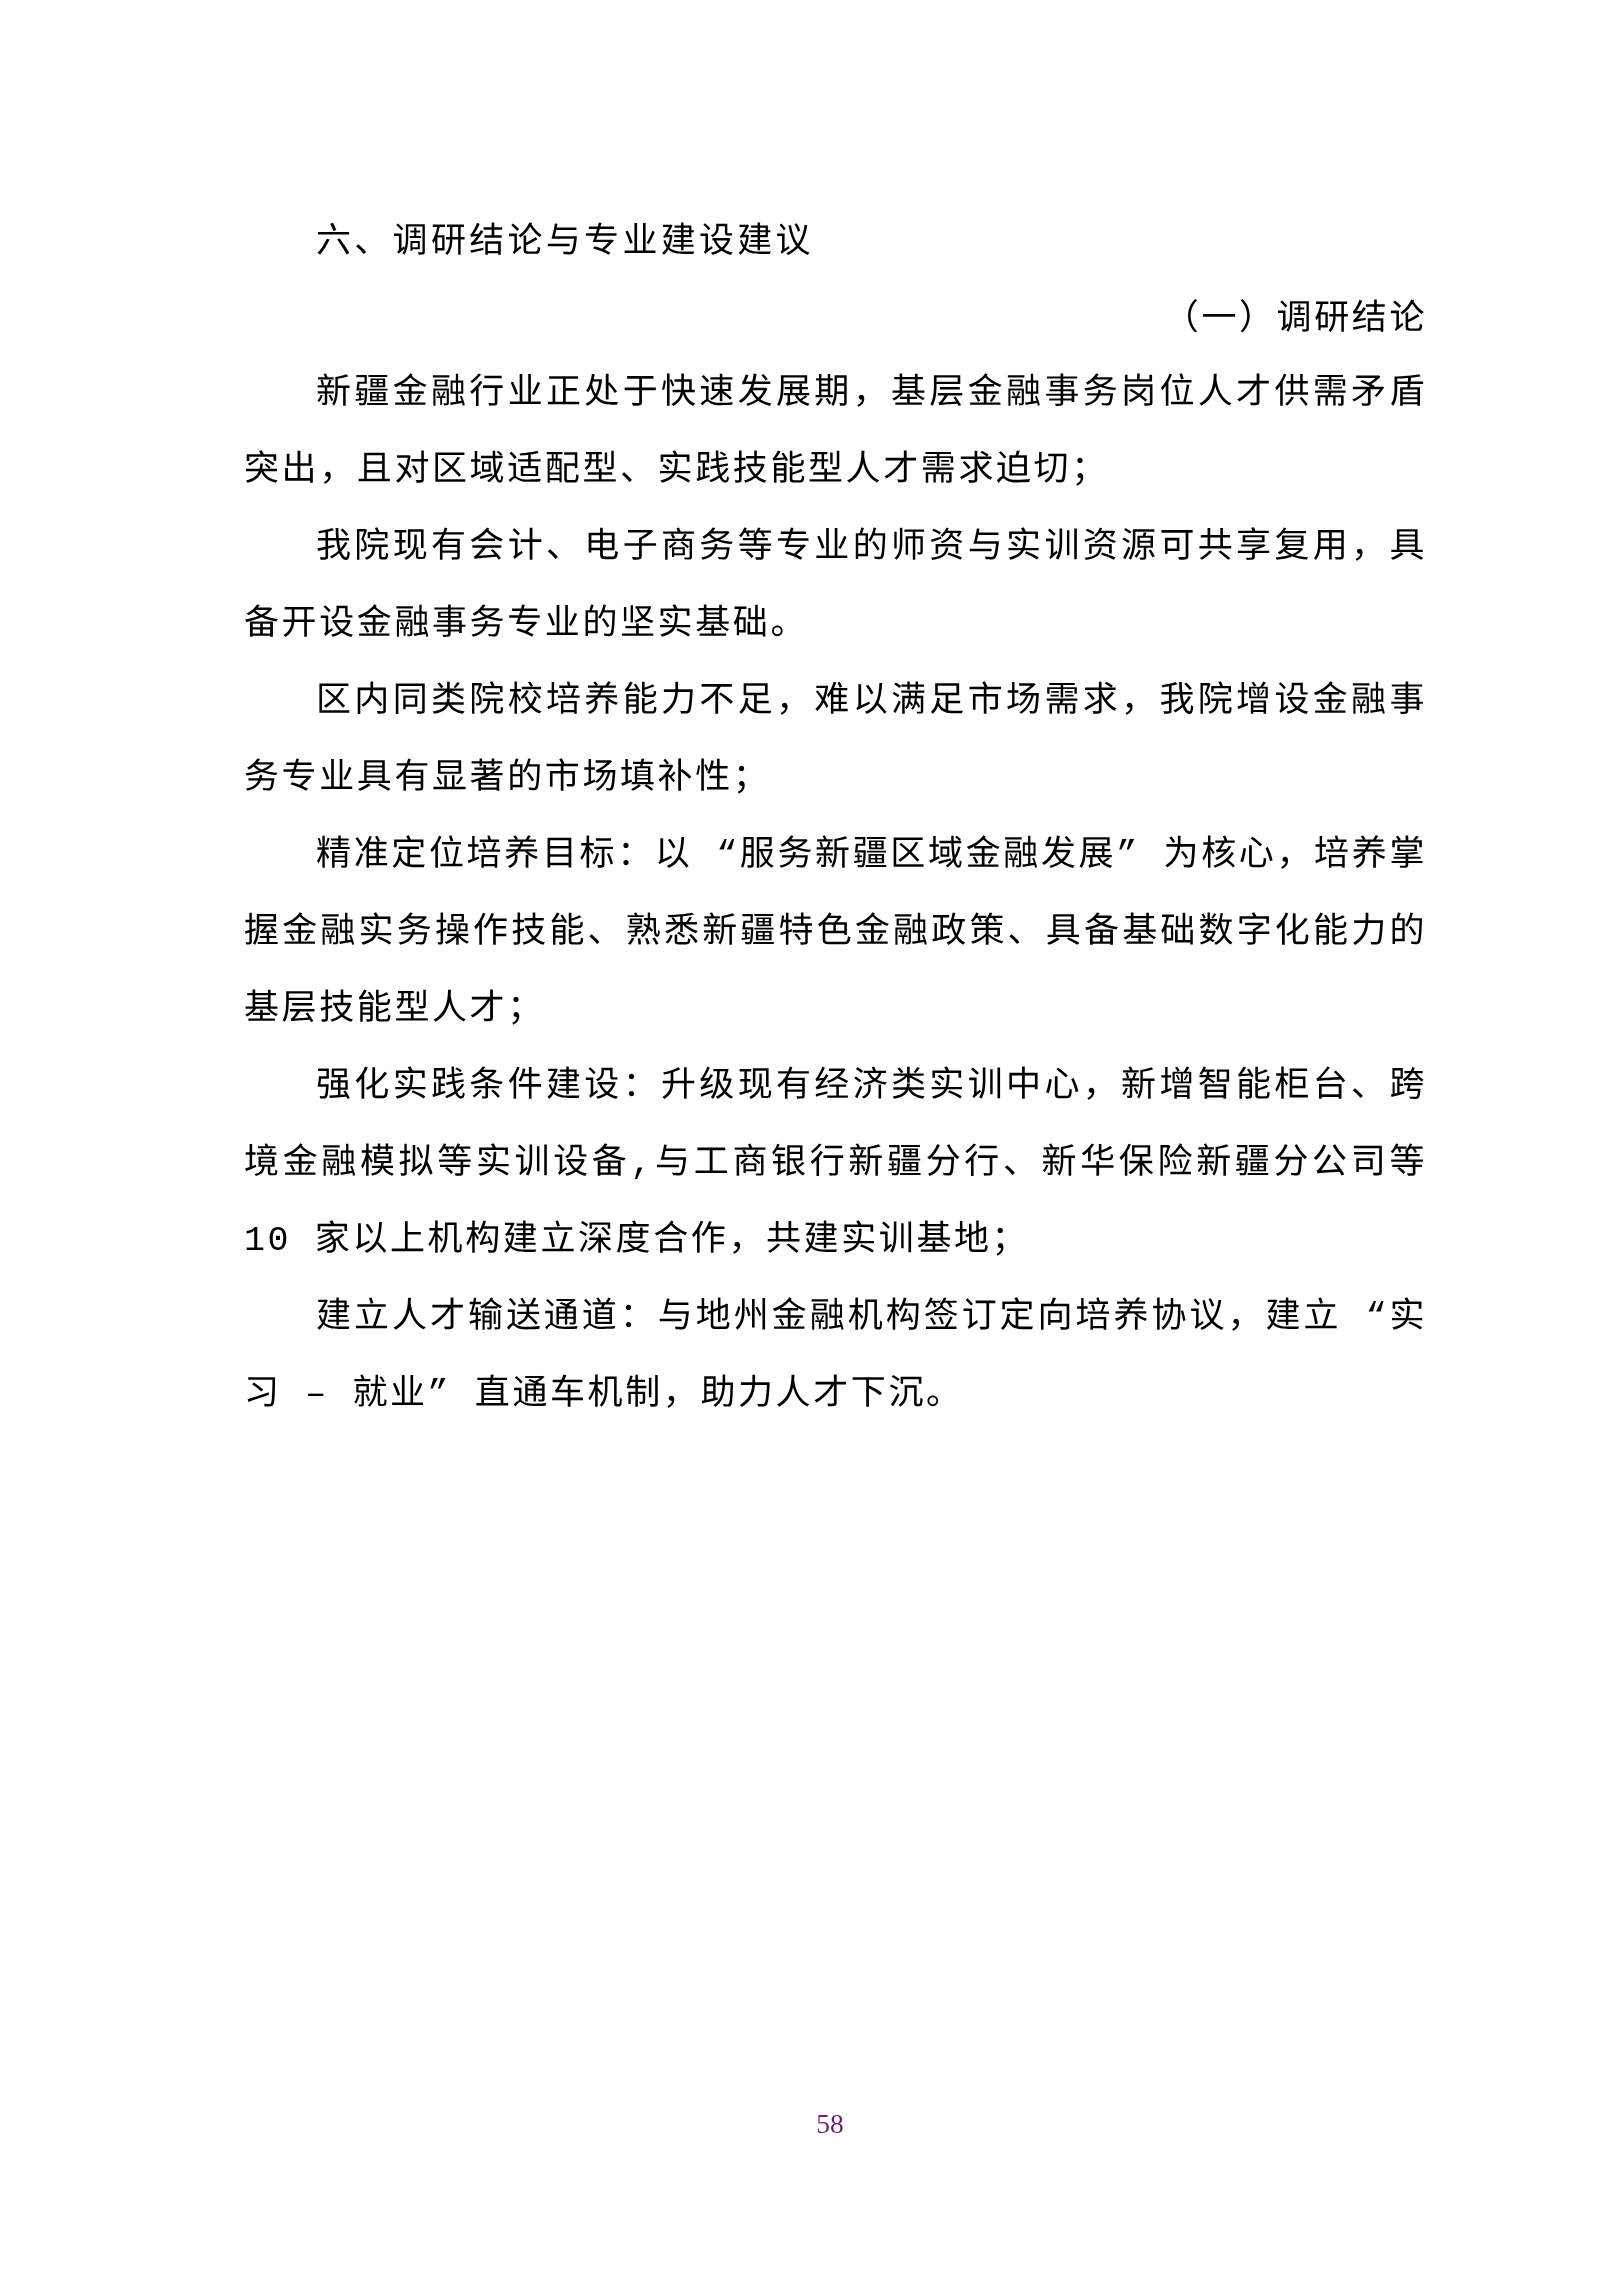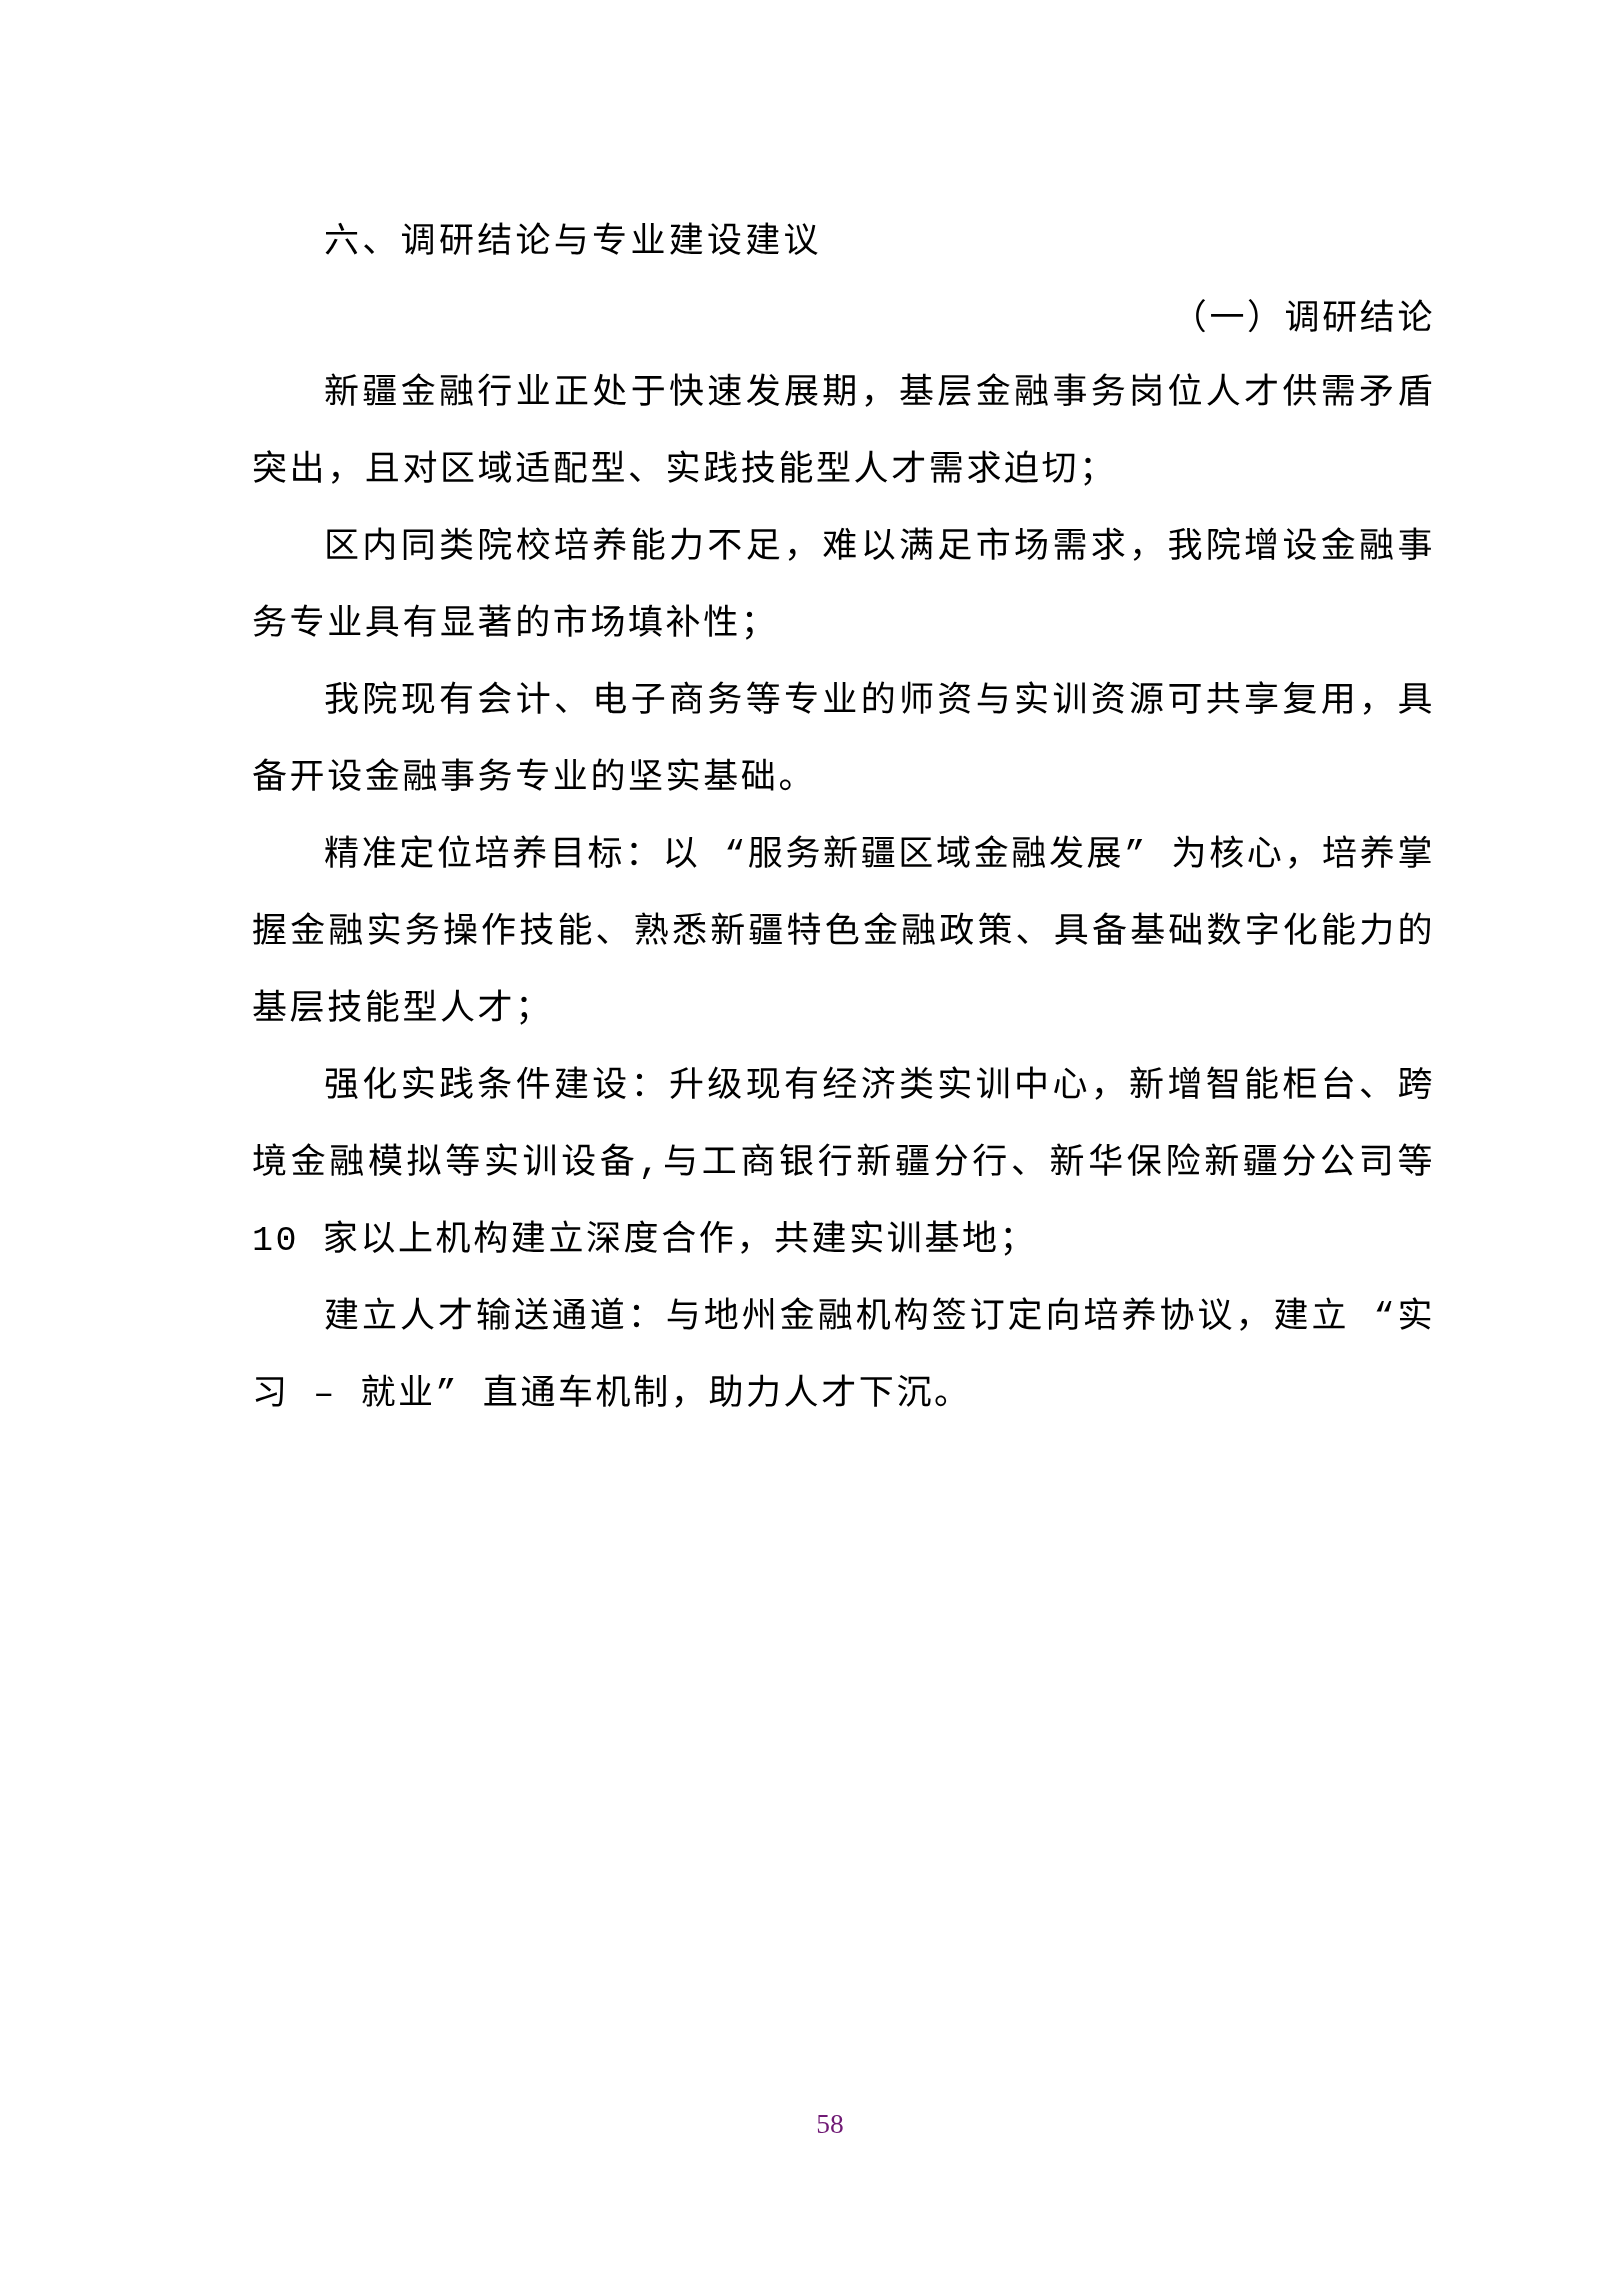--- a/index.html
+++ b/index.html
@@ -12,21 +12,21 @@
     width: 1623px;
     height: 2295px;
     background: #ffffff;
     overflow: hidden;
     font-family: "Liberation Serif", "DejaVu Serif", serif;
     color: #000000;
   }
   .content {
     position: absolute;
     top: 0;
-    left: 252px;
+    left: 244px;
     width: 1183px;
     padding-top: 202px;
     font-size: 35px;
     line-height: 77px;
     letter-spacing: 2.6px;
   }
   .content h1,
   .content h2,
   .content p {
     margin: 0;
@@ -67,23 +67,23 @@
 
 <div class="page">
   <div class="content">
 
     <h1 class="doc-heading">六、调研结论与专业建设建议</h1>
 
     <h2 class="sub-heading">（一）调研结论</h2>
 
     <p class="body-para">新疆金融行业正处于快速发展期，基层金融事务岗位人才供需矛盾突出，且对区域适配型、实践技能型人才需求迫切；</p>
 
+    <p class="body-para">我院现有会计、电子商务等专业的师资与实训资源可共享复用，具备开设金融事务专业的坚实基础。</p>
+
     <p class="body-para">区内同类院校培养能力不足，难以满足市场需求，我院增设金融事务专业具有显著的市场填补性；</p>
-
-    <p class="body-para">我院现有会计、电子商务等专业的师资与实训资源可共享复用，具备开设金融事务专业的坚实基础。</p>
 
 
     <p class="body-para">精准定位培养目标：以 “服务新疆区域金融发展” 为核心，培养掌握金融实务操作技能、熟悉新疆特色金融政策、具备基础数字化能力的基层技能型人才；</p>
 
 
     <p class="body-para">强化实践条件建设：升级现有经济类实训中心，新增智能柜台、跨境金融模拟等实训设备,与工商银行新疆分行、新华保险新疆分公司等 10 家以上机构建立深度合作，共建实训基地；</p>
 
 
     <p class="body-para">建立人才输送通道：与地州金融机构签订定向培养协议，建立 “实习 – 就业” 直通车机制，助力人才下沉。</p>
 

